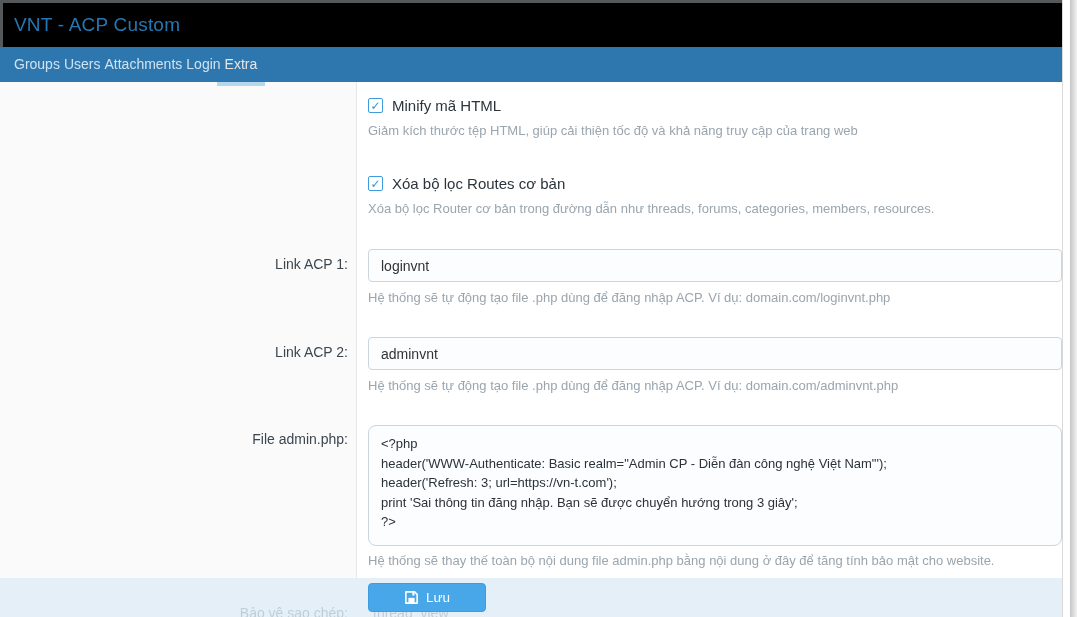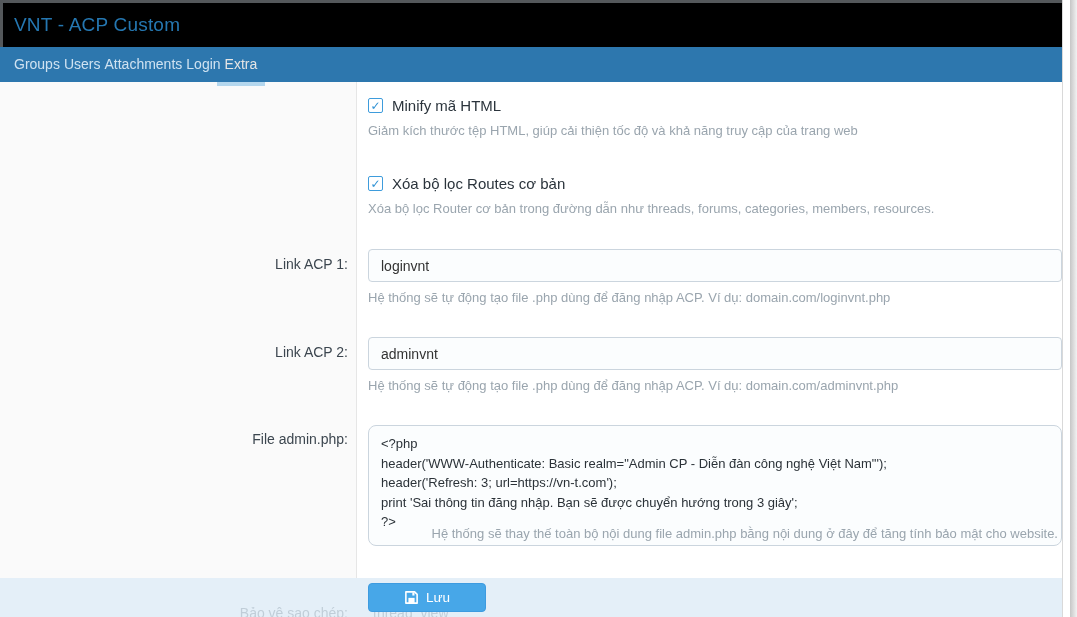--- a/index.html
+++ b/index.html
@@ -97,21 +97,21 @@
       <div class="abs field-label" style="top:262px;">Link ACP 2:</div>
       <input class="abs text-input" style="top: 255px;" type="text" value="adminvnt">
       <div class="abs hint" style="top:296px;">Hệ thống sẽ tự động tạo file .php dùng để đăng nhập ACP. Ví dụ: domain.com/adminvnt.php</div>
 
       <div class="abs field-label" style="top:349px;">File admin.php:</div>
       <textarea class="abs code-area" style="top: 343px;" spellcheck="false">&lt;?php
 header('WWW-Authenticate: Basic realm="Admin CP - Diễn đàn công nghệ Việt Nam"');
 header('Refresh: 3; url=https://vn-t.com');
 print 'Sai thông tin đăng nhập. Bạn sẽ được chuyển hướng trong 3 giây';
 ?&gt;</textarea>
-      <div class="abs hint" style="top:444px;text-align:right;">Hệ thống sẽ thay thế toàn bộ nội dung file admin.php bằng nội dung ở đây để tăng tính bảo mật cho website.</div>
+      <div class="abs hint" style="top:471px;">Hệ thống sẽ thay thế toàn bộ nội dung file admin.php bằng nội dung ở đây để tăng tính bảo mật cho website.</div>
     </div>
 
     <div class="footer">
       <span class="obscured-label">Bảo vệ sao chép:</span>
       <span class="obscured-value">thread_view</span>
       <button class="save-btn">
         <span>
           <svg width="15" height="15" viewBox="0 0 16 16">
             <path d="M2 2 h9.3 L14 4.7 V14 H2 Z" fill="none" stroke="#ffffff" stroke-width="1.7" stroke-linejoin="round"></path>
             <rect x="4.7" y="8.4" width="6.6" height="5.6" fill="#ffffff"></rect>

